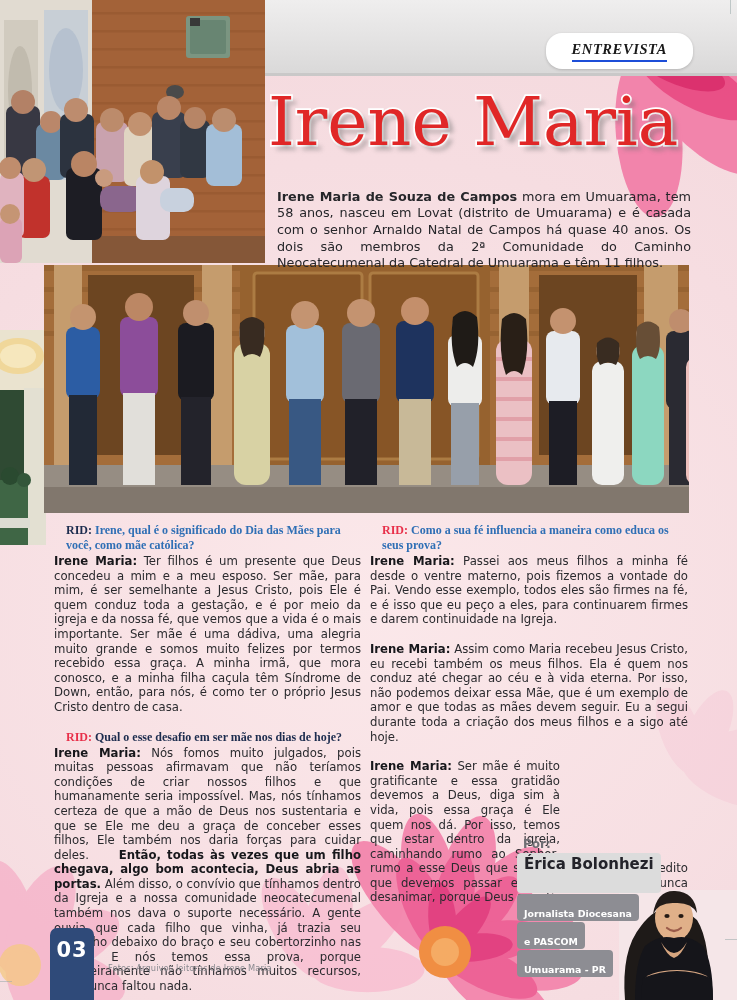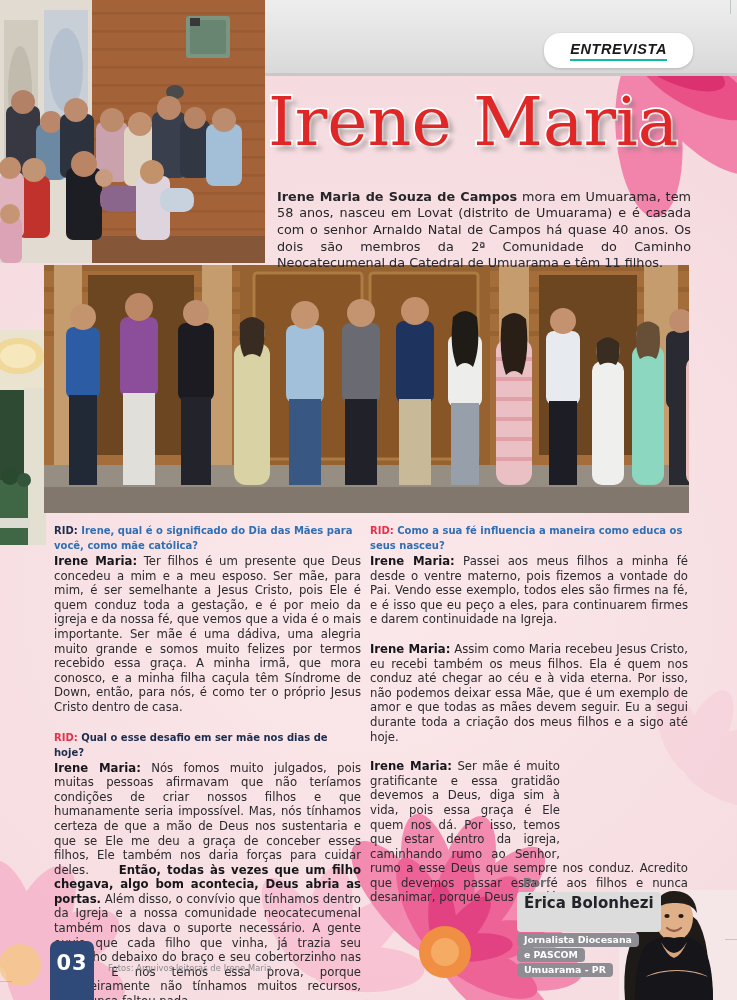--- a/index.html
+++ b/index.html
@@ -42,24 +42,24 @@
   .header-band:after{content:"";position:absolute;left:0;right:0;bottom:0;height:3px;background:#c9c8c8;}
 
   .entrevista{
     position:absolute;right:44px;top:33px;
     background:#ffffff;border-radius:16px;
     padding:6px 26px 7px 26px;
     box-shadow:0 1px 3px rgba(0,0,0,.18);
     z-index:6;
   }
   .entrevista span{
-    font-family:Liberation Sans, sans-serif;
+    font-family:Liberation Serif, serif;
     font-style:italic;font-weight:bold;
     font-size:14.5px;letter-spacing:.6px;color:#1a1a1a;
-    border-bottom:2px solid #14b8a6;padding-bottom:2px;display:inline-block;
+    border-bottom:2px solid #1d4ed8;padding-bottom:2px;display:inline-block;
   }
 
   
   .title{
     position:absolute;left:268px;top:88px;z-index:5;
     font-family:"DejaVu Serif", serif;
     font-weight:normal;font-size:68px;line-height:68px;
     color:#e02727;
     -webkit-text-stroke:3.5px #ffffff;
     paint-order:stroke fill;
@@ -73,36 +73,36 @@
     font-size:12.8px;line-height:16.6px;color:#26262a;
     text-align:justify;
   }
   .lede b{font-weight:bold;}
 
   
   .col{position:absolute;top:523px;font-size:11.7px;line-height:14.6px;color:#2a2a2e;z-index:4;}
   #col-left{left:54px;width:307px;}
   #col-right{left:370px;width:318px;}
 
-  .q{font-weight:bold;font-size:10px;line-height:15px;margin:0 0 1px 0;color:#2f6fb5;}
+  .q{font-weight:bold;font-size:12px;line-height:15px;margin:0 0 1px 12px;color:#2f6fb5;font-family:Liberation Serif, serif;}
   .q .rid-navy{color:#1c2c4e;}
   .q .rid-red{color:#e8304a;}
   .q .qtxt-navy{color:#1c2c4e;}
   .a{margin:0 0 15px 0;text-align:justify;}
   .a .who{font-weight:bold;color:#17171b;}
   .a b{font-weight:bold;color:#17171b;margin-left:24px;}
   .a:last-child{margin-bottom:0;}
 
   
   .wrap-badge{float:left;width:118px;height:76px;shape-outside:inset(0);}
   .wrap-portrait{float:right;width:128px;height:92px;shape-outside:inset(0);}
 
   
   .page-badge{
-    position:absolute;left:50px;bottom:0;width:44px;height:59px;
+    position:absolute;left:50px;bottom:0;width:44px;height:72px;
     background:#2f4a79;border-radius:7px 7px 0 0;z-index:7;
     display:flex;align-items:flex-start;justify-content:center;
   }
   .page-badge span{color:#fff;font-weight:bold;font-size:21px;letter-spacing:1px;margin-top:10px;}
 
   
   .photo-credit{
     position:absolute;left:108px;bottom:27px;z-index:7;
     font-size:8.3px;color:#8a8a90;letter-spacing:.1px;
   }
@@ -110,21 +110,21 @@
   
   .byline{position:absolute;right:108px;bottom:22px;z-index:8;width:112px;}
   .byline .por{font-size:12px;color:#6e6e74;margin:0 0 2px 6px;font-weight:bold;}
   .byline .name{
     display:inline-block;background:#dcdcdc;border-radius:4px;
     padding:2px 7px 20px 7px;font-size:15px;font-weight:bold;color:#23232a;
     font-family:"DejaVu Sans", sans-serif;white-space:nowrap;margin-bottom:1px;
   }
   .byline .role{
     display:inline-block;background:#8d8d93;border-radius:4px;
-    padding:1px 7px 2px 7px;font-size:9.4px;font-weight:bold;color:#ffffff;
+    padding:14px 7px 2px 7px;font-size:9.4px;font-weight:bold;color:#ffffff;
     white-space:nowrap;margin-bottom:1px;
   }
   .byline .rolewrap{display:flex;flex-direction:column;align-items:flex-start;}
 
   
   .regmark{position:absolute;background:#9aa;opacity:.55;}
 </style>
 </head>
 <body>
 
@@ -492,21 +492,21 @@
       <span class="wrap-badge" style="float:left;width:0;height:0;"></span>
       <span class="who">Irene Maria:</span>
       <span>Nós fomos muito julgados, pois muitas pessoas afirmavam que não teríamos condições de criar nossos filhos e que humanamente seria impossível. Mas, nós tínhamos certeza de que a mão de Deus nos sustentaria e que se Ele me deu a graça de conceber esses filhos, Ele também nos daria forças para cuidar deles. </span><b>Então, todas às vezes que um filho chegava, algo bom acontecia, Deus abria as portas.</b><span> Além disso, o convívio que tínhamos dentro da Igreja e a nossa comunidade neocatecumenal também nos dava o suporte necessário. A gente ouvia que cada filho que vinha, já trazia seu pãozinho debaixo do braço e seu cobertorzinho nas costas. E nós temos essa prova, porque financeiramente não tínhamos muitos recursos, mas nunca faltou nada.</span>
     </p>
   </div>
 
   <div class="col" id="col-right">
 
     <p class="q">
       <span class="rid-red">RID:</span>
-      <span>Como a sua fé influencia a maneira como educa os seus nasceu?</span>
+      <span>Como a sua fé influencia a maneira como educa os seus prova?</span>
     </p>
     <p class="a">
       <span class="who">Irene Maria:</span>
       <span>Passei aos meus filhos a minha fé desde o ventre materno, pois fizemos a vontade do Pai. Vendo esse exemplo, todos eles são firmes na fé, e é isso que eu peço a eles, para continuarem firmes e darem continuidade na Igreja.</span>
     </p>
 
     <p class="a">
       <span class="who">Irene Maria:</span>
       <span>Assim como Maria recebeu Jesus Cristo, eu recebi também os meus filhos. Ela é quem nos conduz até chegar ao céu e à vida eterna. Por isso, não podemos deixar essa Mãe, que é um exemplo de amor e que todas as mães devem seguir. Eu a segui durante toda a criação dos meus filhos e a sigo até hoje.</span>
     </p>

